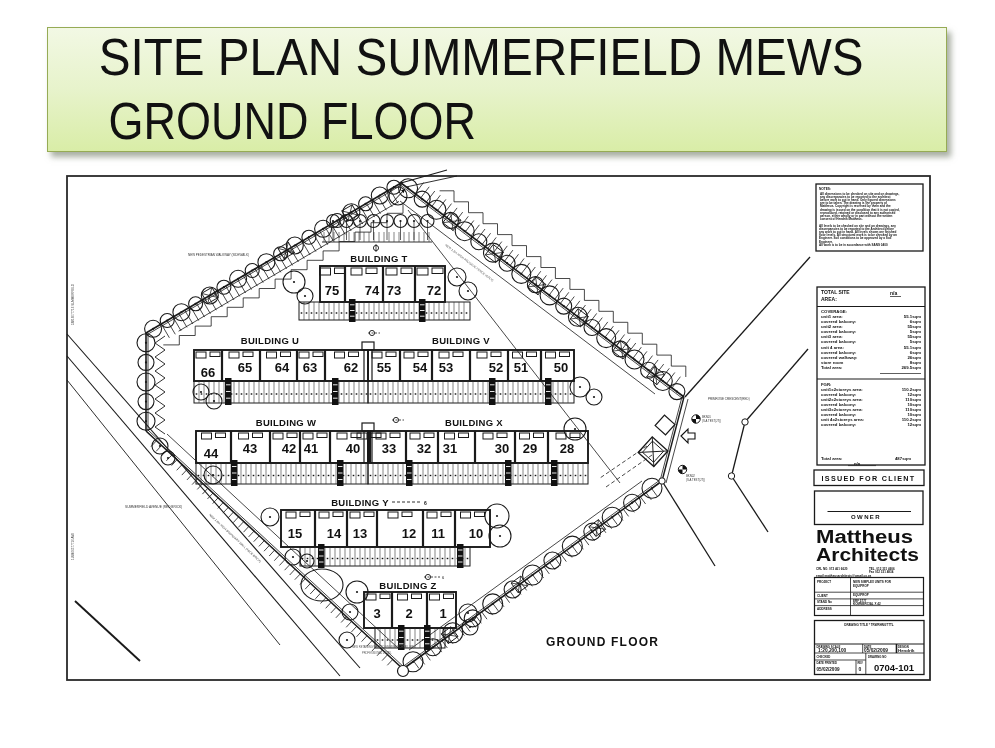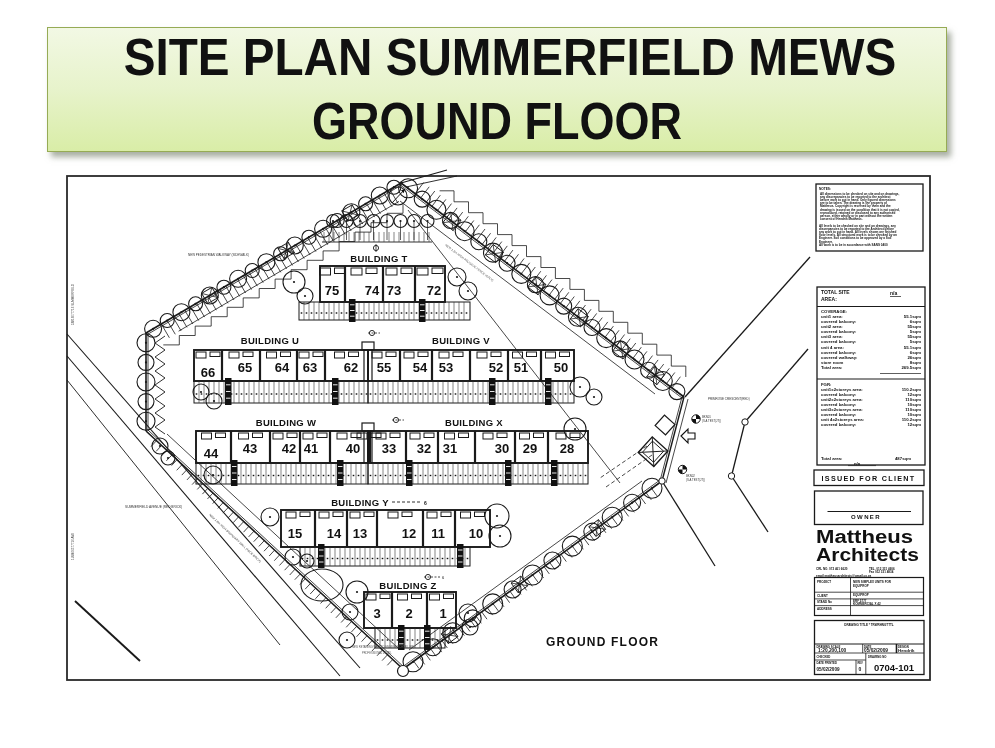--- a/index.html
+++ b/index.html
@@ -2,21 +2,21 @@
 <html><head>
 <meta charset="utf-8">
 <style>
   html,body{margin:0;padding:0;background:#ffffff;width:995px;height:748px;overflow:hidden;}
   body{font-family:"Liberation Sans",sans-serif;position:relative;}
   .titlebox{
     position:absolute;left:47px;top:27px;width:898px;height:123px;
     background:linear-gradient(to bottom,#f2f8e4 0%,#e7f3cb 50%,#d9eda7 100%);
     border:1.5px solid #96ab55;
     box-shadow:4px 5px 6px rgba(110,120,100,0.6);
-    text-align:center;color:#111;font-weight:bold;
+    color:#111;
   }
   .titlebox .l1{font-size:52px;line-height:64px;margin-top:-3px;transform:translateX(13px) scaleX(0.916);}
   .titlebox .l2{font-size:52px;line-height:64px;transform:scaleX(0.865);}
 </style>
 </head>
 <body>
 
 <div class="titlebox">
     <div class="l1">SITE PLAN SUMMERFIELD MEWS</div>
     <div class="l2">GROUND FLOOR</div>

